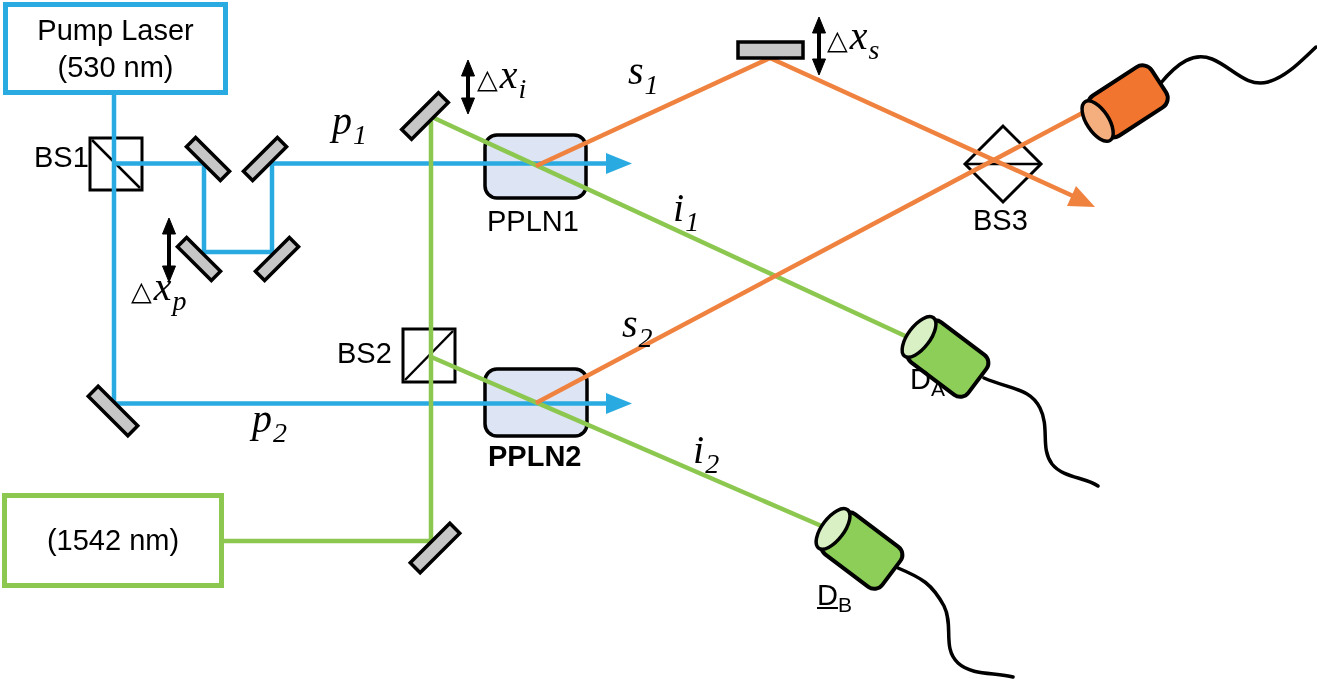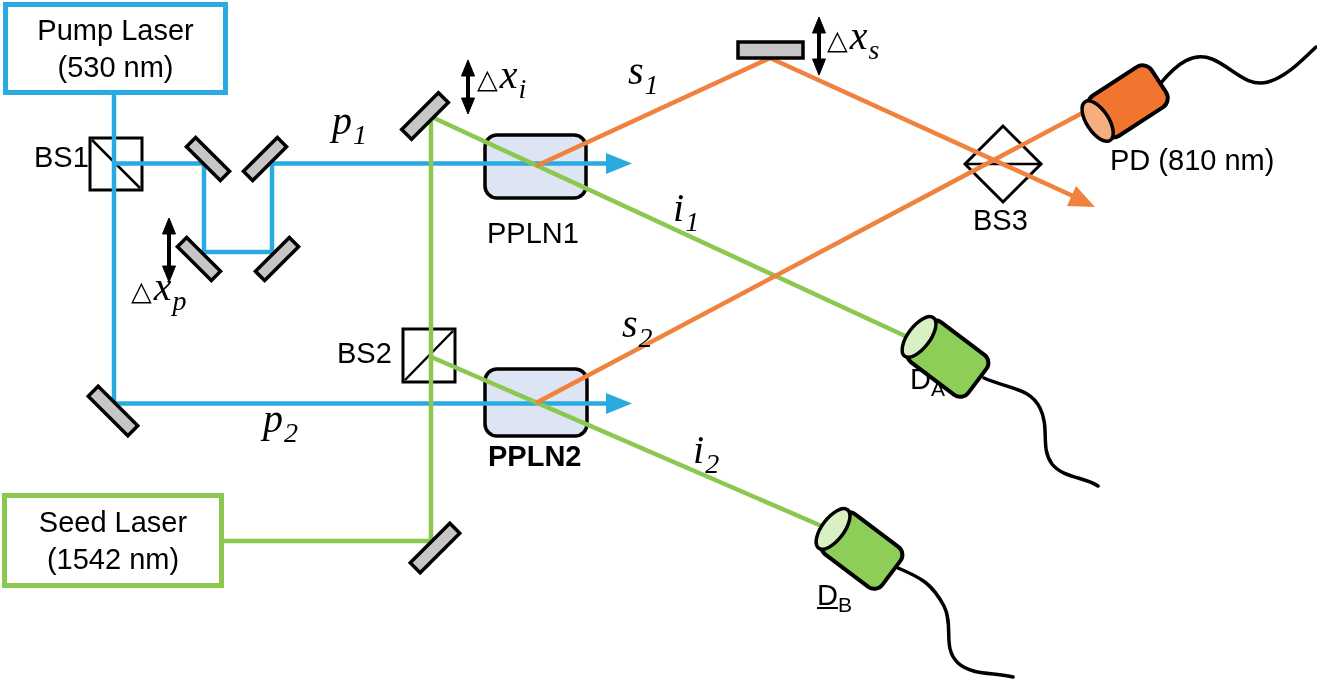--- a/index.html
+++ b/index.html
@@ -112,35 +112,33 @@
       <rect x="-36" y="-25" width="74" height="50" rx="10" stroke="#000" stroke-width="4" fill="#8CCE58"></rect>
       <ellipse cx="-35" cy="0" rx="11" ry="24" stroke="#000" stroke-width="3.5" fill="#D9EFC4"></ellipse>
     </g>
   </svg>
 
   <div class="laser-box pump-box" style="border-color: rgb(41, 171, 226);">
     <div>Pump Laser</div>
     <div>(530 nm)</div>
   </div>
   <div class="laser-box seed-box" style="border-color: rgb(140, 200, 80);">
-    <div>Seed Laser</div>
     <div>(1542 nm)</div>
   </div>
 
   <div class="comp-label" style="left:16px;  top:143px;margin-left:18px;">BS1</div>
   <div class="comp-label" style="left:337px; top:339px;">BS2</div>
   <div class="comp-label" style="left:973px; top:206px;">BS3</div>
-  <div class="comp-label" style="left:487px; top:207px;margin-top:12px;">PPLN1</div>
+  <div class="comp-label" style="left:487px; top:207px;">PPLN1</div>
   <div class="comp-label" style="left:488px; top:442px;font-weight:bold;">PPLN2</div>
-  <div class="comp-label" style="left:1110px;top:146px;">PD (810 nm)</div>
   <div class="comp-label" style="left:910px; top:365px;"><span>D</span><span class="dsub">A</span></div>
   <div class="comp-label" style="left:817px; top:581px;text-decoration:underline;"><span>D</span><span class="dsub">B</span></div>
 
   <div class="beam-label" style="left:332px; top:101px;font-style:italic;"><span>p</span><span class="bsub">1</span></div>
-  <div class="beam-label" style="left:263px; top:399px;"><span>p</span><span class="bsub">2</span></div>
+  <div class="beam-label" style="left:252px; top:399px;"><span>p</span><span class="bsub">2</span></div>
   <div class="beam-label" style="left:628px; top:51px;"><span>s</span><span class="bsub">1</span></div>
   <div class="beam-label" style="left:622px; top:304px;"><span>s</span><span class="bsub">2</span></div>
   <div class="beam-label" style="left:673px; top:188px;"><span>i</span><span class="bsub">1</span></div>
   <div class="beam-label" style="left:693px; top:430px;"><span>i</span><span class="bsub">2</span></div>
 
   <div class="beam-label" style="left:131px; top:267px;"><span class="tri">△</span><span>x</span><span class="bsub">p</span></div>
   <div class="beam-label" style="left:477px; top:55px;"><span class="tri">△</span><span>x</span><span class="bsub">i</span></div>
   <div class="beam-label" style="left:827px; top:16px;"><span class="tri">△</span><span>x</span><span class="bsub">s</span></div>
 
 </div>

